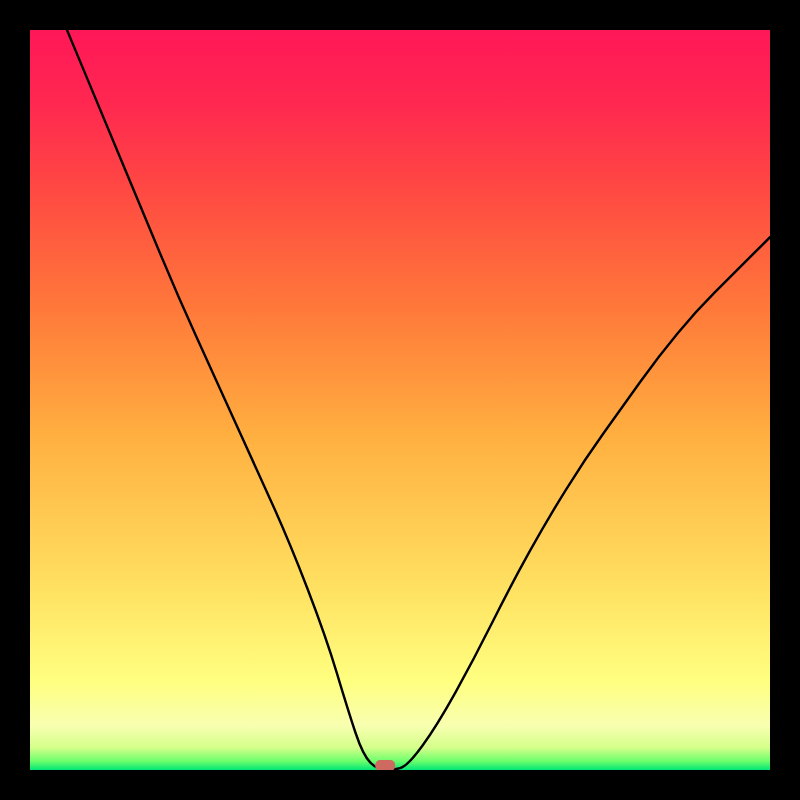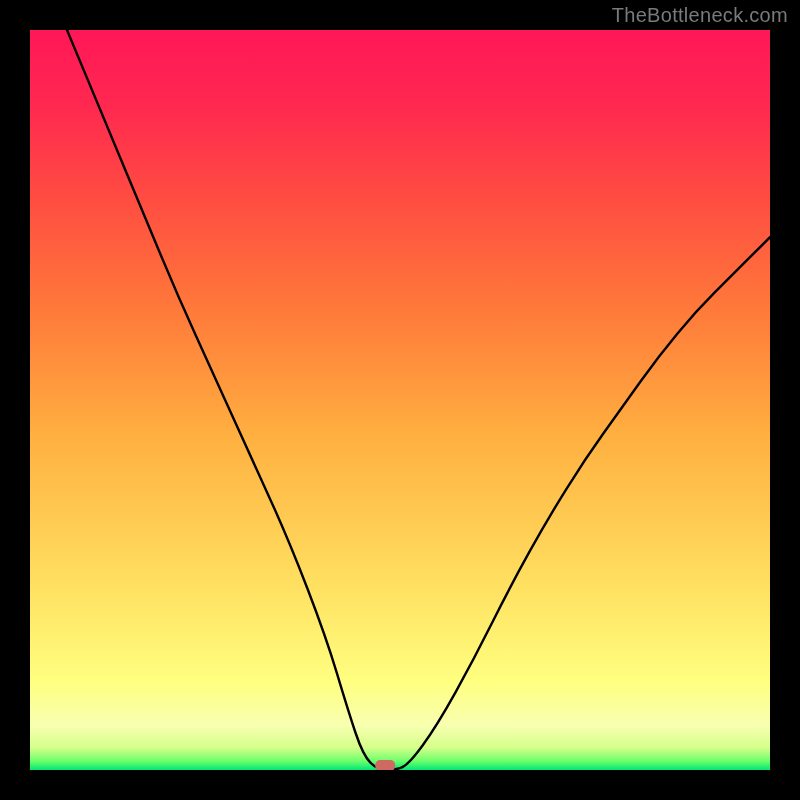--- a/index.html
+++ b/index.html
@@ -69,21 +69,20 @@
     font-size: 20px;
     letter-spacing: 0.3px;
     font-weight: 500;
     user-select: none;
   }
 </style>
 </head>
 <body>
 
 <div class="frame">
-  <div class="watermark">TheBottleneck.com</div>
 
   <div class="plot-area">
     <div class="gradient-bg"></div>
     <svg class="curve-svg" viewBox="0 0 740 740" preserveAspectRatio="none">
       <path class="curve-path" d="M 37.0 0.0 Q 37.0 0.0 55.5 44.4 Q 74.0 88.8 92.5 133.2 Q 111.0 177.6 129.5 222.0 Q 148.0 266.4 166.5 307.1 Q 185.0 347.8 203.5 388.5 Q 222.0 429.2 240.5 469.9 Q 259.0 510.6 277.5 558.7 Q 296.0 606.8 307.1 643.8 Q 318.2 680.8 325.6 703.0 Q 333.0 725.2 340.4 732.6 Q 347.8 740.0 355.2 740.0 Q 362.6 740.0 370.0 738.1 Q 377.4 736.3 392.2 716.0 Q 407.0 695.6 425.5 662.3 Q 444.0 629.0 462.5 592.0 Q 481.0 555.0 499.5 521.7 Q 518.0 488.4 536.5 458.8 Q 555.0 429.2 573.5 403.3 Q 592.0 377.4 610.5 351.5 Q 629.0 325.6 647.5 303.4 Q 666.0 281.2 684.5 262.7 Q 703.0 244.2 721.5 225.7 T 740.0 207.2"></path>
       <rect class="bottleneck-marker" rx="5" ry="5" y="730" width="20" height="11" x="345.2"></rect>
     </svg>
   </div>
 </div>
 

